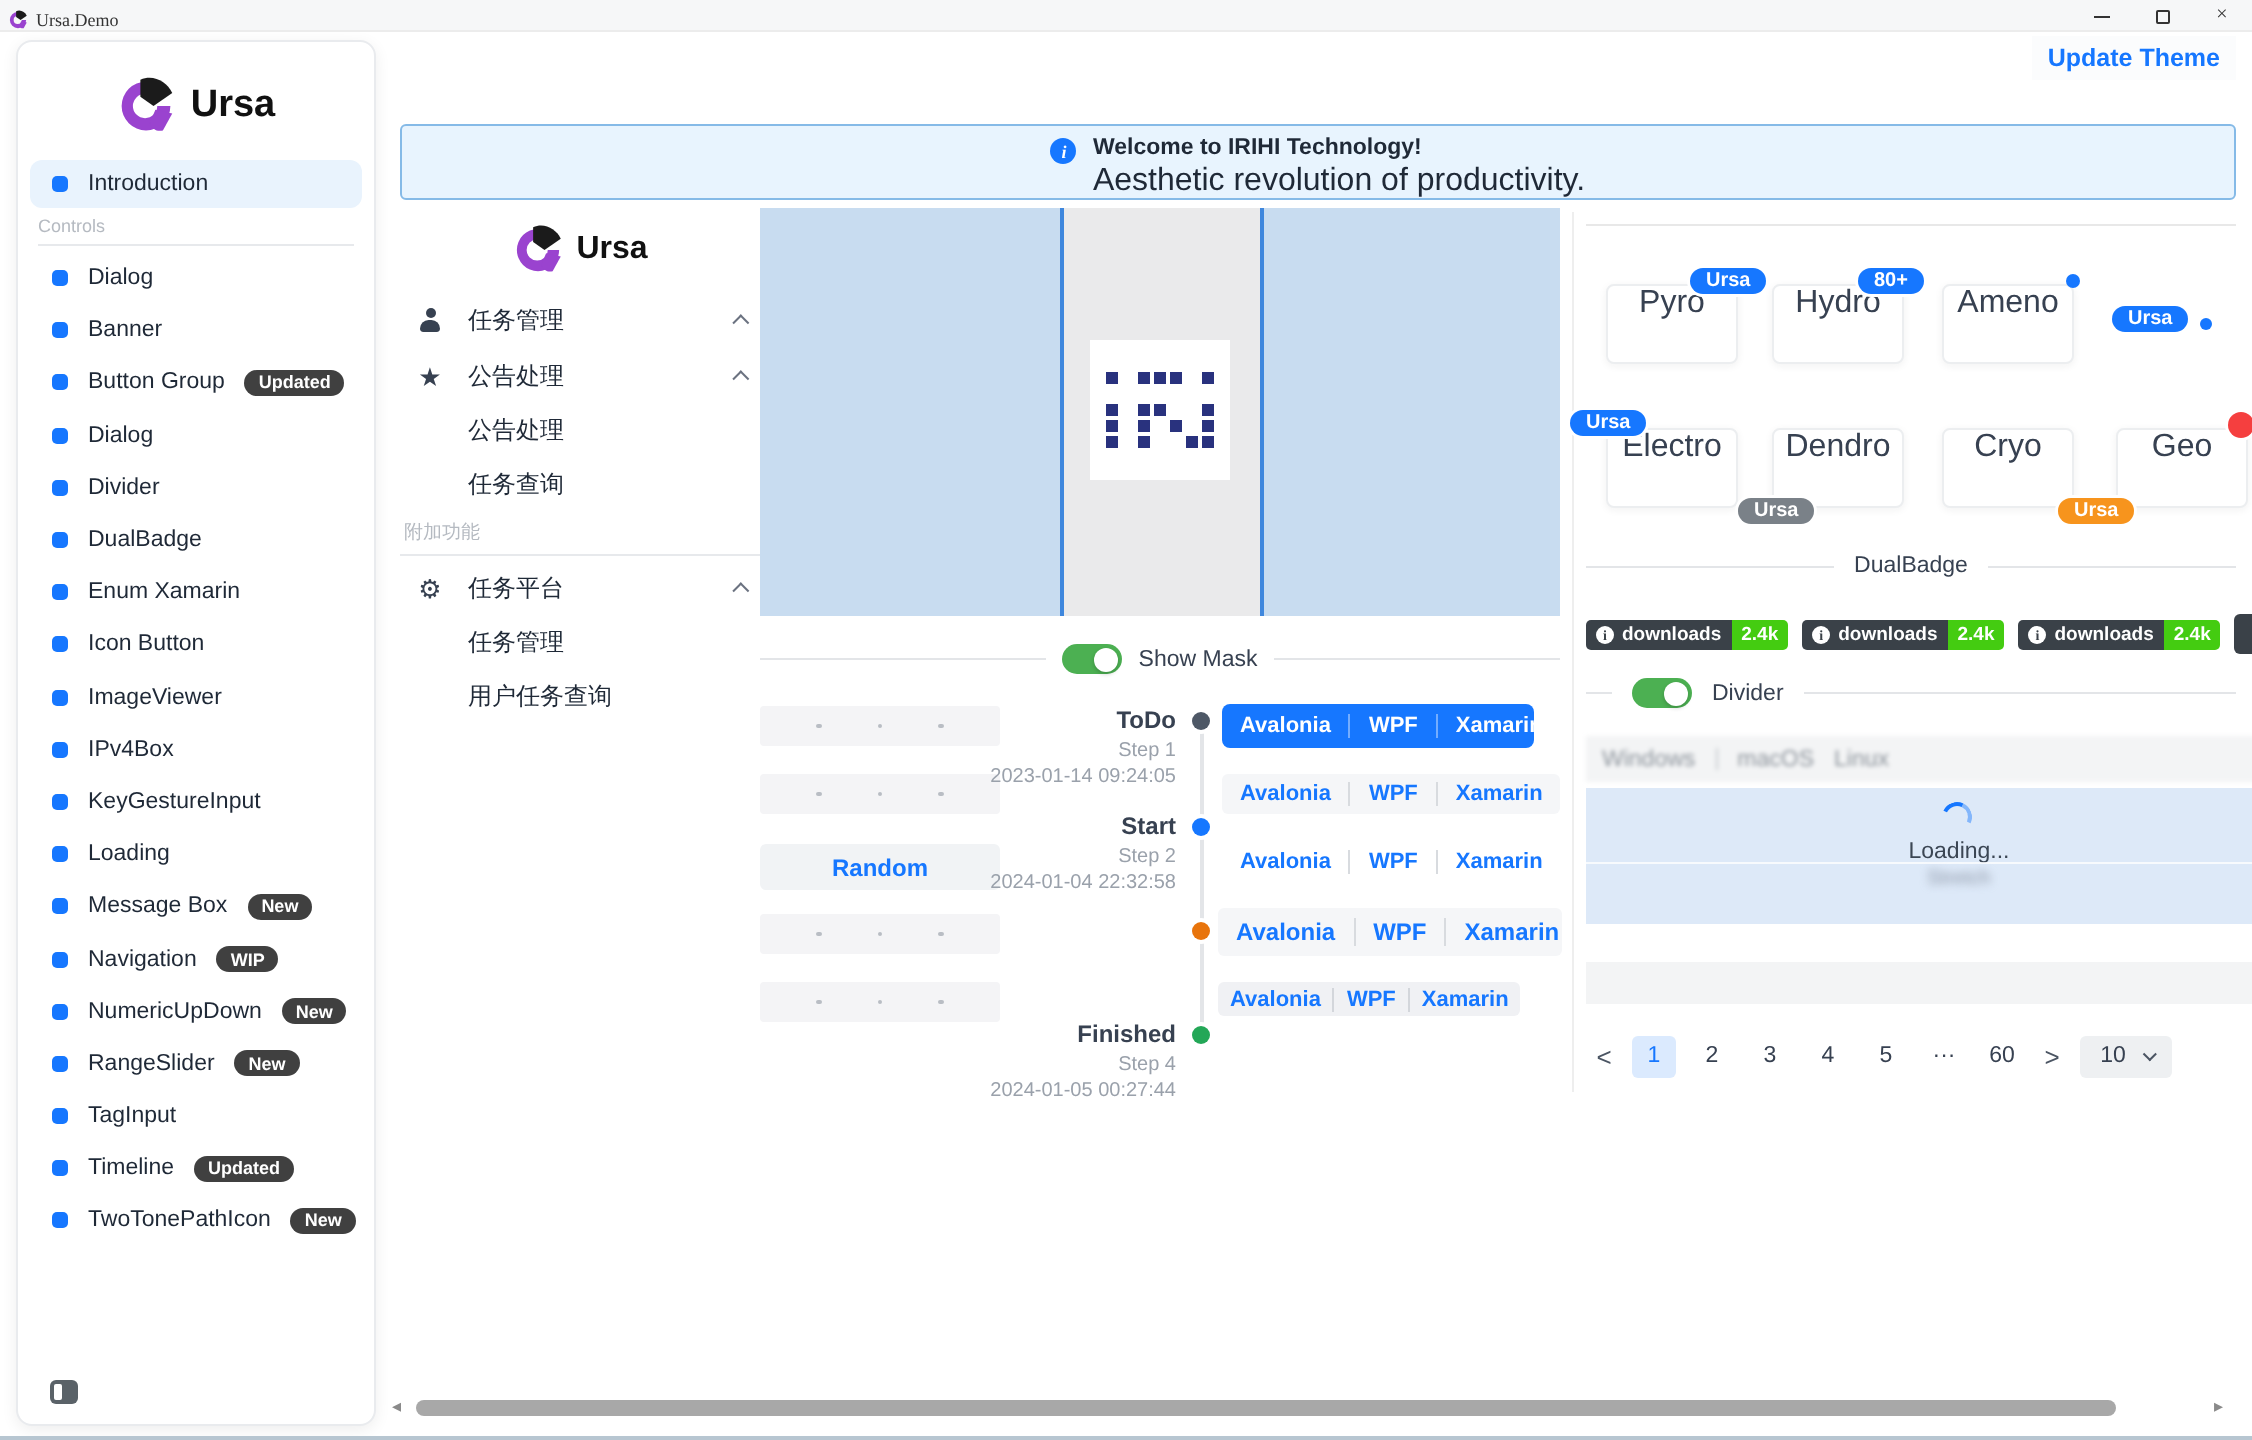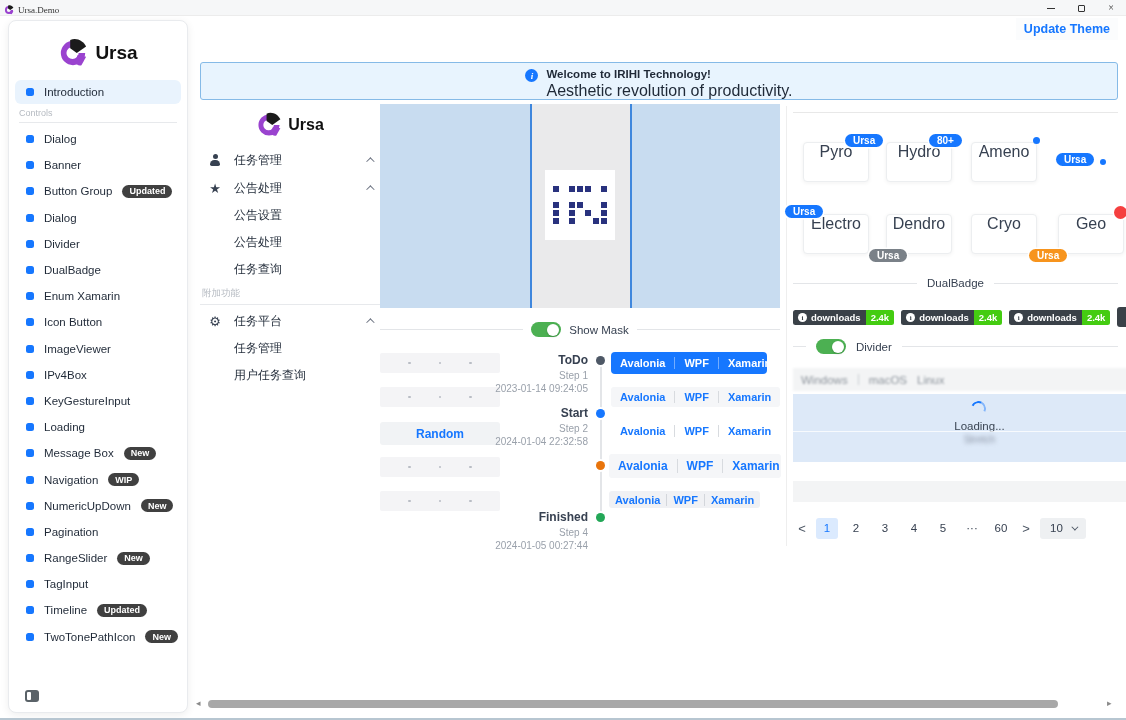--- a/index.html
+++ b/index.html
@@ -256,25 +256,20 @@
           <span>Navigation</span>
           <span class="pill">WIP</span>
         </div>
 
         <div class="side-item">
           <span class="bullet"></span>
           <span>NumericUpDown</span>
           <span class="pill">New</span>
         </div>
 
-        <div class="side-item">
-          <span class="bullet"></span>
-          <span>Pagination</span>
-
-        </div>
 
         <div class="side-item">
           <span class="bullet"></span>
           <span>RangeSlider</span>
           <span class="pill">New</span>
         </div>
 
         <div class="side-item">
           <span class="bullet"></span>
           <span>TagInput</span>
@@ -320,23 +315,20 @@
       <span>任务管理</span>
       <span class="chev-up"></span>
     </div>
     <div class="nav-group">
       <span class="mi">★</span>
       <span>公告处理</span>
       <span class="chev-up"></span>
     </div>
     <div>
 
-        <div class="nav-sub">
-          <span>公告设置</span>
-        </div>
 
         <div class="nav-sub">
           <span>公告处理</span>
         </div>
 
         <div class="nav-sub">
           <span>任务查询</span>
         </div>
       </div>
     <div class="nav-section">附加功能</div>

